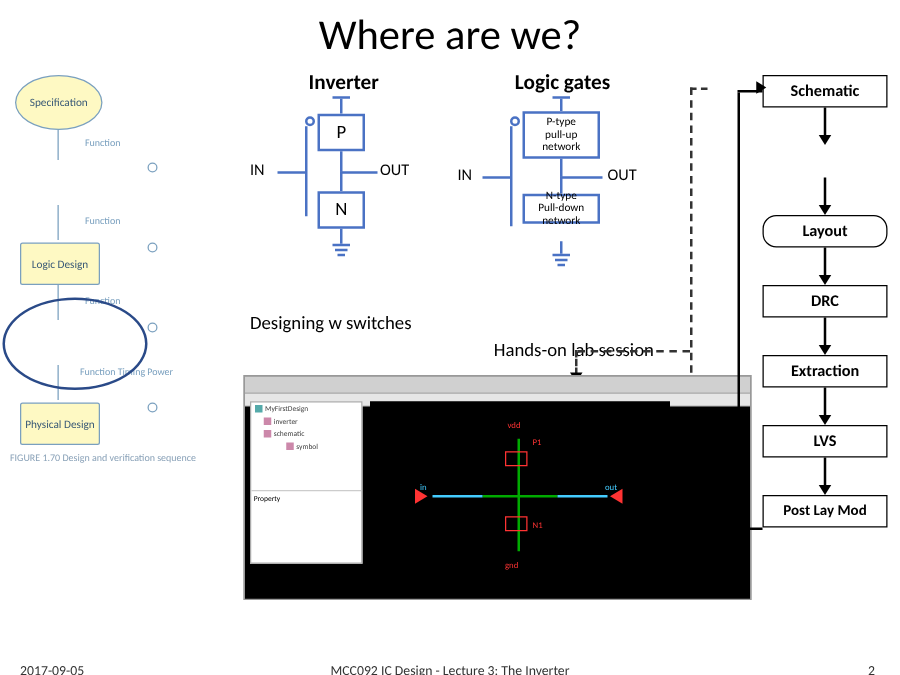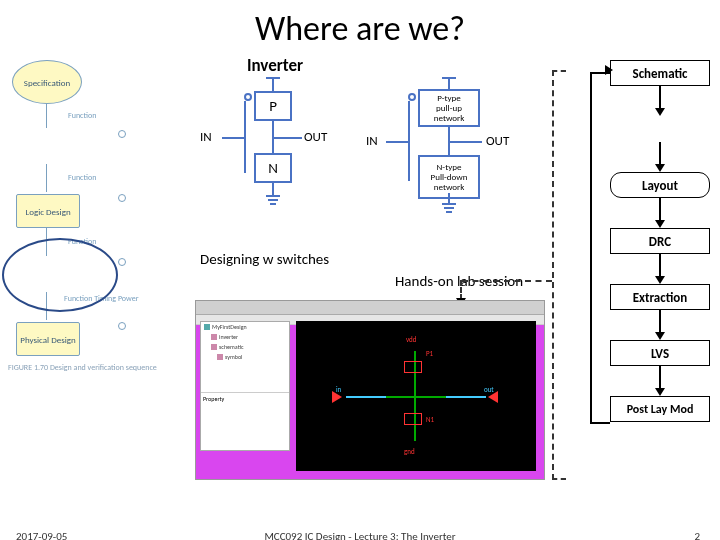--- a/index.html
+++ b/index.html
@@ -52,21 +52,21 @@
   .pline { position:absolute; background:#4a72c4; }
   .plinev { width:2px; }
   .plineh { height:2px; }
   .ocirc { position:absolute; width:8px; height:8px; border:2px solid #4a72c4; border-radius:50%; background:#fff; }
   .bar   { position:absolute; width:14px; height:2px; background:#4a72c4; }
   .lab   { position:absolute; font-size:13px; }
 
   .handslab { position:absolute; font-size:15px; }
 
   
-  .shot { position:absolute; left:195px; top:300px; width:350px; height:180px; border:1px solid #999; background:#d946ef; }
+  .shot { position:absolute; left:195px; top:300px; width:406px; height:180px; border:1px solid #999; background:#000000; }
   .shot .tb { height:14px; background:#d0d0d0; border-bottom:1px solid #aaa; font-size:8px; padding:1px 4px; color:#555;}
   .shot .panelL { position:absolute; left:4px; top:20px; width:90px; height:130px; border:1px solid #aaa; background:#fff; font-size:6px; overflow:hidden;}
   .shot .panelL .row{padding:1px 3px;color:#444;display:flex;align-items:center;gap:2px;}
   .shot .panelL .sq{width:6px;height:6px;background:#5aa;display:inline-block;}
   .shot .canvas { position:absolute; left:100px; top:20px; width:240px; height:150px; background:#000; }
   .shot .canvas .tlab{position:absolute;font-size:7px;color:#f33;}
   .shot .canvas .blab{position:absolute;font-size:7px;color:#4cf;}
   .shot .canvas .wire{position:absolute;background:#4cf;}
   .shot .canvas .gwire{position:absolute;background:#0a0;}
 
@@ -108,20 +108,21 @@
   <div class="fbox" style="left:8px;top:262px;width:64px;height:34px;">Physical
 Design</div>
 
   <div class="big-circle" style="left:-6px;top:178px;width:116px;height:74px;"></div>
 
   <div class="figlabel" style="left:0;top:302px;">FIGURE 1.70 Design and verification sequence</div>
 </div>
 
 <div class="mid-area">
   <div class="col-title" style="position:absolute;left:30px;top:0;width:90px;">Inverter</div>
+  <div class="col-title" style="position:absolute;left:200px;top:0;width:100px;">Logic gates</div>
 
   <div class="pline plineh bar" style="left:66px;top:22px;"></div>
   <div class="pline plinev" style="left:72px;top:24px;height:12px;"></div>
   <div class="ocirc" style="left:44px;top:38px;"></div>
   <div class="pnbox" style="left:54px;top:36px;width:38px;height:30px;">P</div>
   <div class="pline plinev" style="left:72px;top:66px;height:16px;"></div>
   <div class="pline plineh" style="left:72px;top:82px;width:30px;"></div>
   <div class="pline plinev" style="left:72px;top:82px;height:16px;"></div>
   <div class="pnbox" style="left:54px;top:98px;width:38px;height:30px;">N</div>
   <div class="pline plinev" style="left:72px;top:128px;height:12px;"></div>
@@ -135,21 +136,21 @@
 
   <div class="pline plineh bar" style="left:242px;top:22px;"></div>
   <div class="pline plinev" style="left:248px;top:24px;height:10px;"></div>
   <div class="ocirc" style="left:208px;top:38px;"></div>
   <div class="pnbox" style="left:218px;top:34px;width:62px;height:38px;font-size:9px;line-height:1.1;white-space:pre;">P-type
 pull-up
 network</div>
   <div class="pline plinev" style="left:248px;top:72px;height:14px;"></div>
   <div class="pline plineh" style="left:248px;top:86px;width:34px;"></div>
   <div class="pline plinev" style="left:248px;top:86px;height:14px;"></div>
-  <div class="pnbox" style="left:218px;top:100px;width:62px;height:44px;font-size:9px;line-height:1.1;white-space:pre;">N-type
+  <div class="pnbox" style="left:218px;top:100px;width:62px;height:24px;font-size:9px;line-height:1.1;white-space:pre;">N-type
 Pull-down
 network</div>
   <div class="pline plinev" style="left:248px;top:138px;height:10px;"></div>
   <div class="pline plineh bar" style="left:242px;top:148px;"></div>
   <div class="pline plineh bar" style="left:244px;top:152px;width:10px;"></div>
   <div class="pline plineh bar" style="left:246px;top:156px;width:6px;"></div>
   <div class="pline plineh" style="left:186px;top:86px;width:22px;"></div>
   <div class="pline plinev" style="left:208px;top:46px;height:80px;"></div>
   <span class="lab" style="left:166px;top:78px;">IN</span>
   <span class="lab" style="left:286px;top:78px;">OUT</span>
@@ -172,21 +173,21 @@
         <span>MyFirstDesign</span>
       </div>
     <div class="row" style="padding-left:10px;">
         <span class="sq" style="background:#c8a;"></span>
         <span>inverter</span>
       </div>
     <div class="row" style="padding-left:10px;">
         <span class="sq" style="background:#c8a;"></span>
         <span>schematic</span>
       </div>
-    <div class="row" style="padding-left:16px;">
+    <div class="row" style="padding-left:28px;">
         <span class="sq" style="background:#c8a;"></span>
         <span>symbol</span>
       </div>
     <div style="border-top:1px solid #ccc;margin-top:30px;padding:2px;">Property</div>
   </div>
   <div class="canvas">
     <div class="gwire" style="left:118px;top:30px;width:2px;height:90px;"></div>
     <div class="gwire" style="left:90px;top:75px;width:60px;height:2px;"></div>
     <div class="tlab" style="left:110px;top:14px;">vdd</div>
     <div class="tlab" style="left:130px;top:28px;">P1</div>

